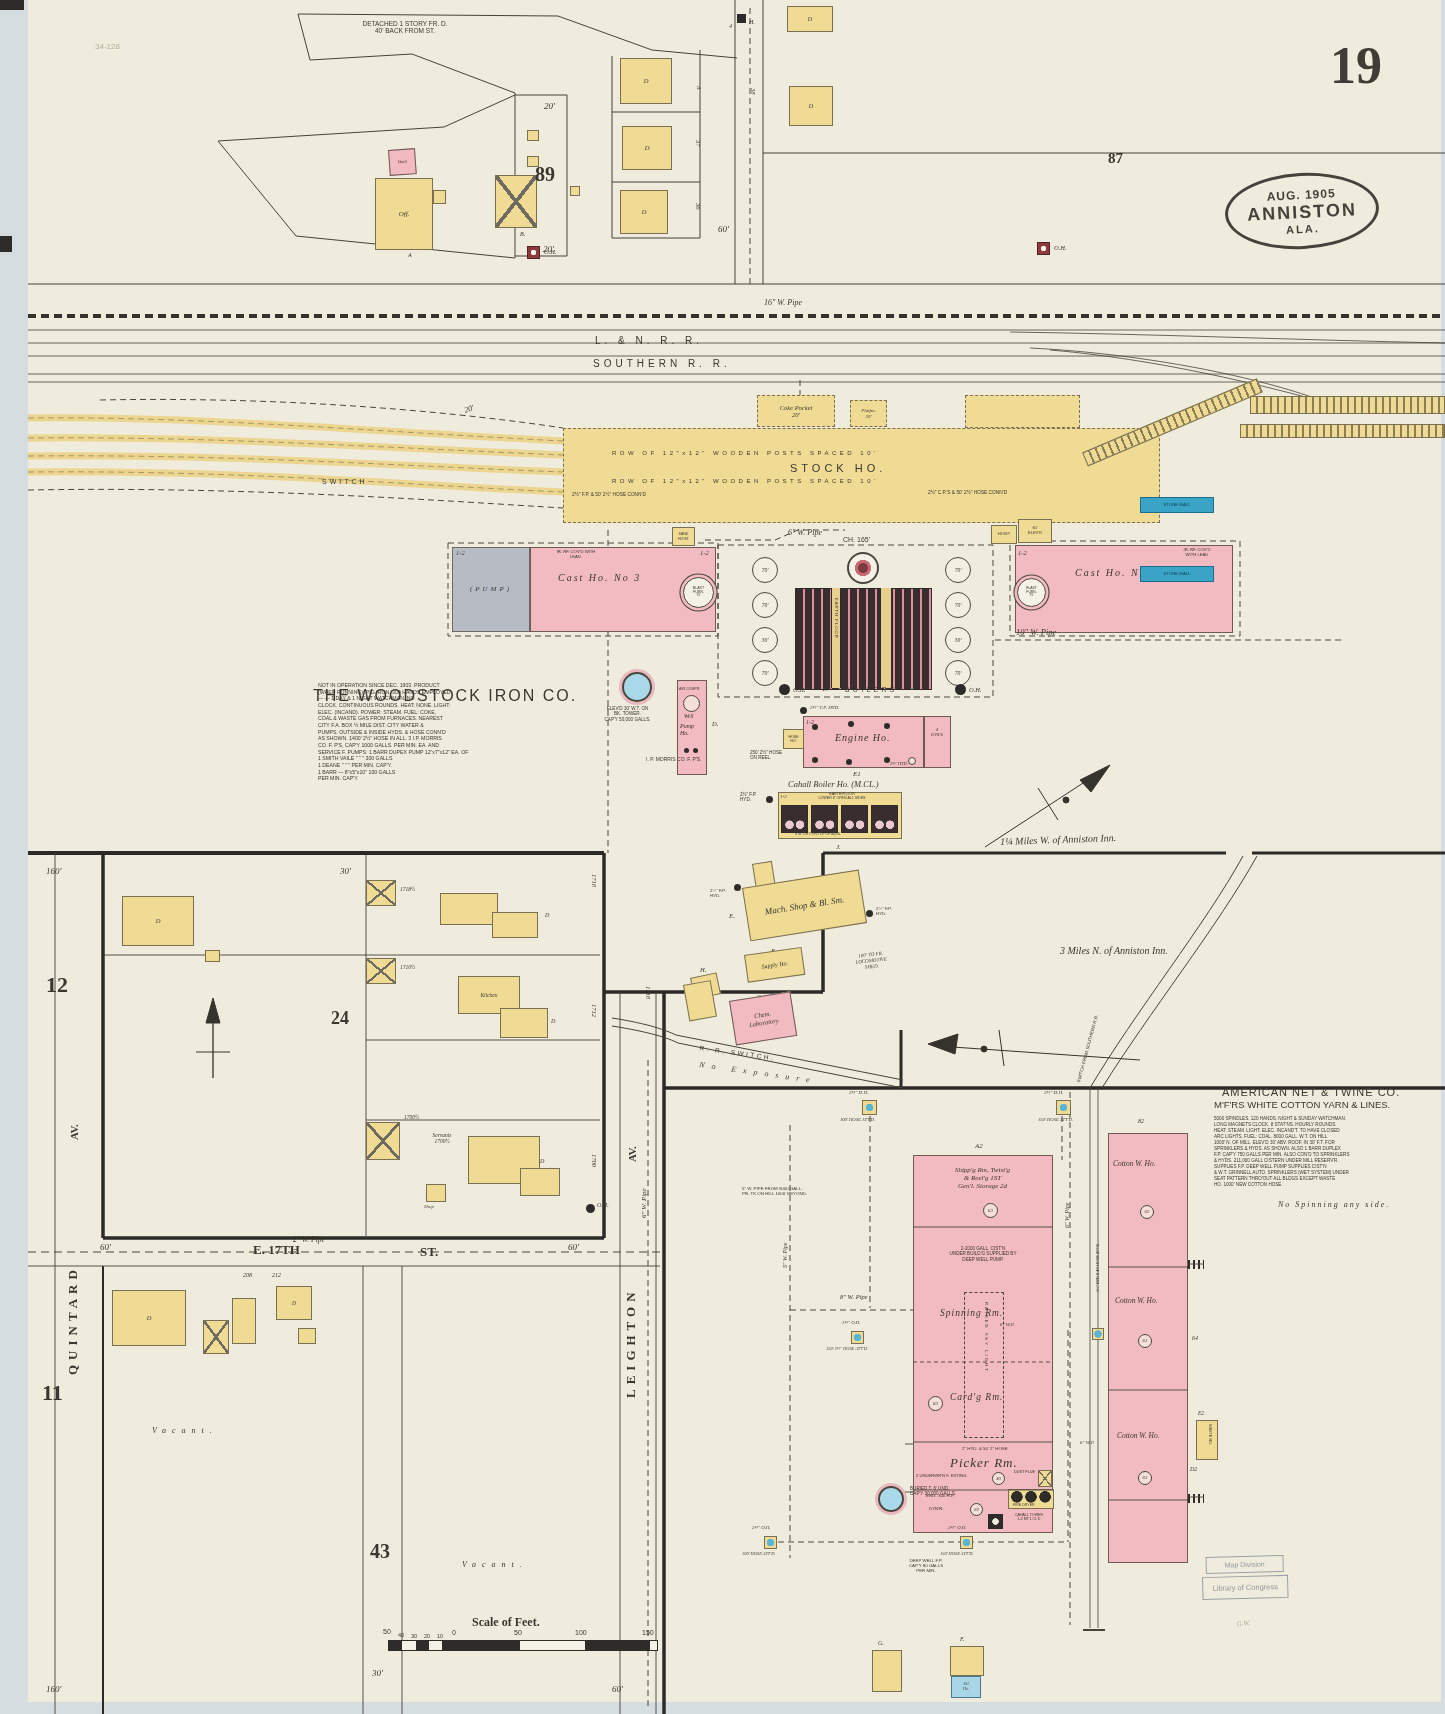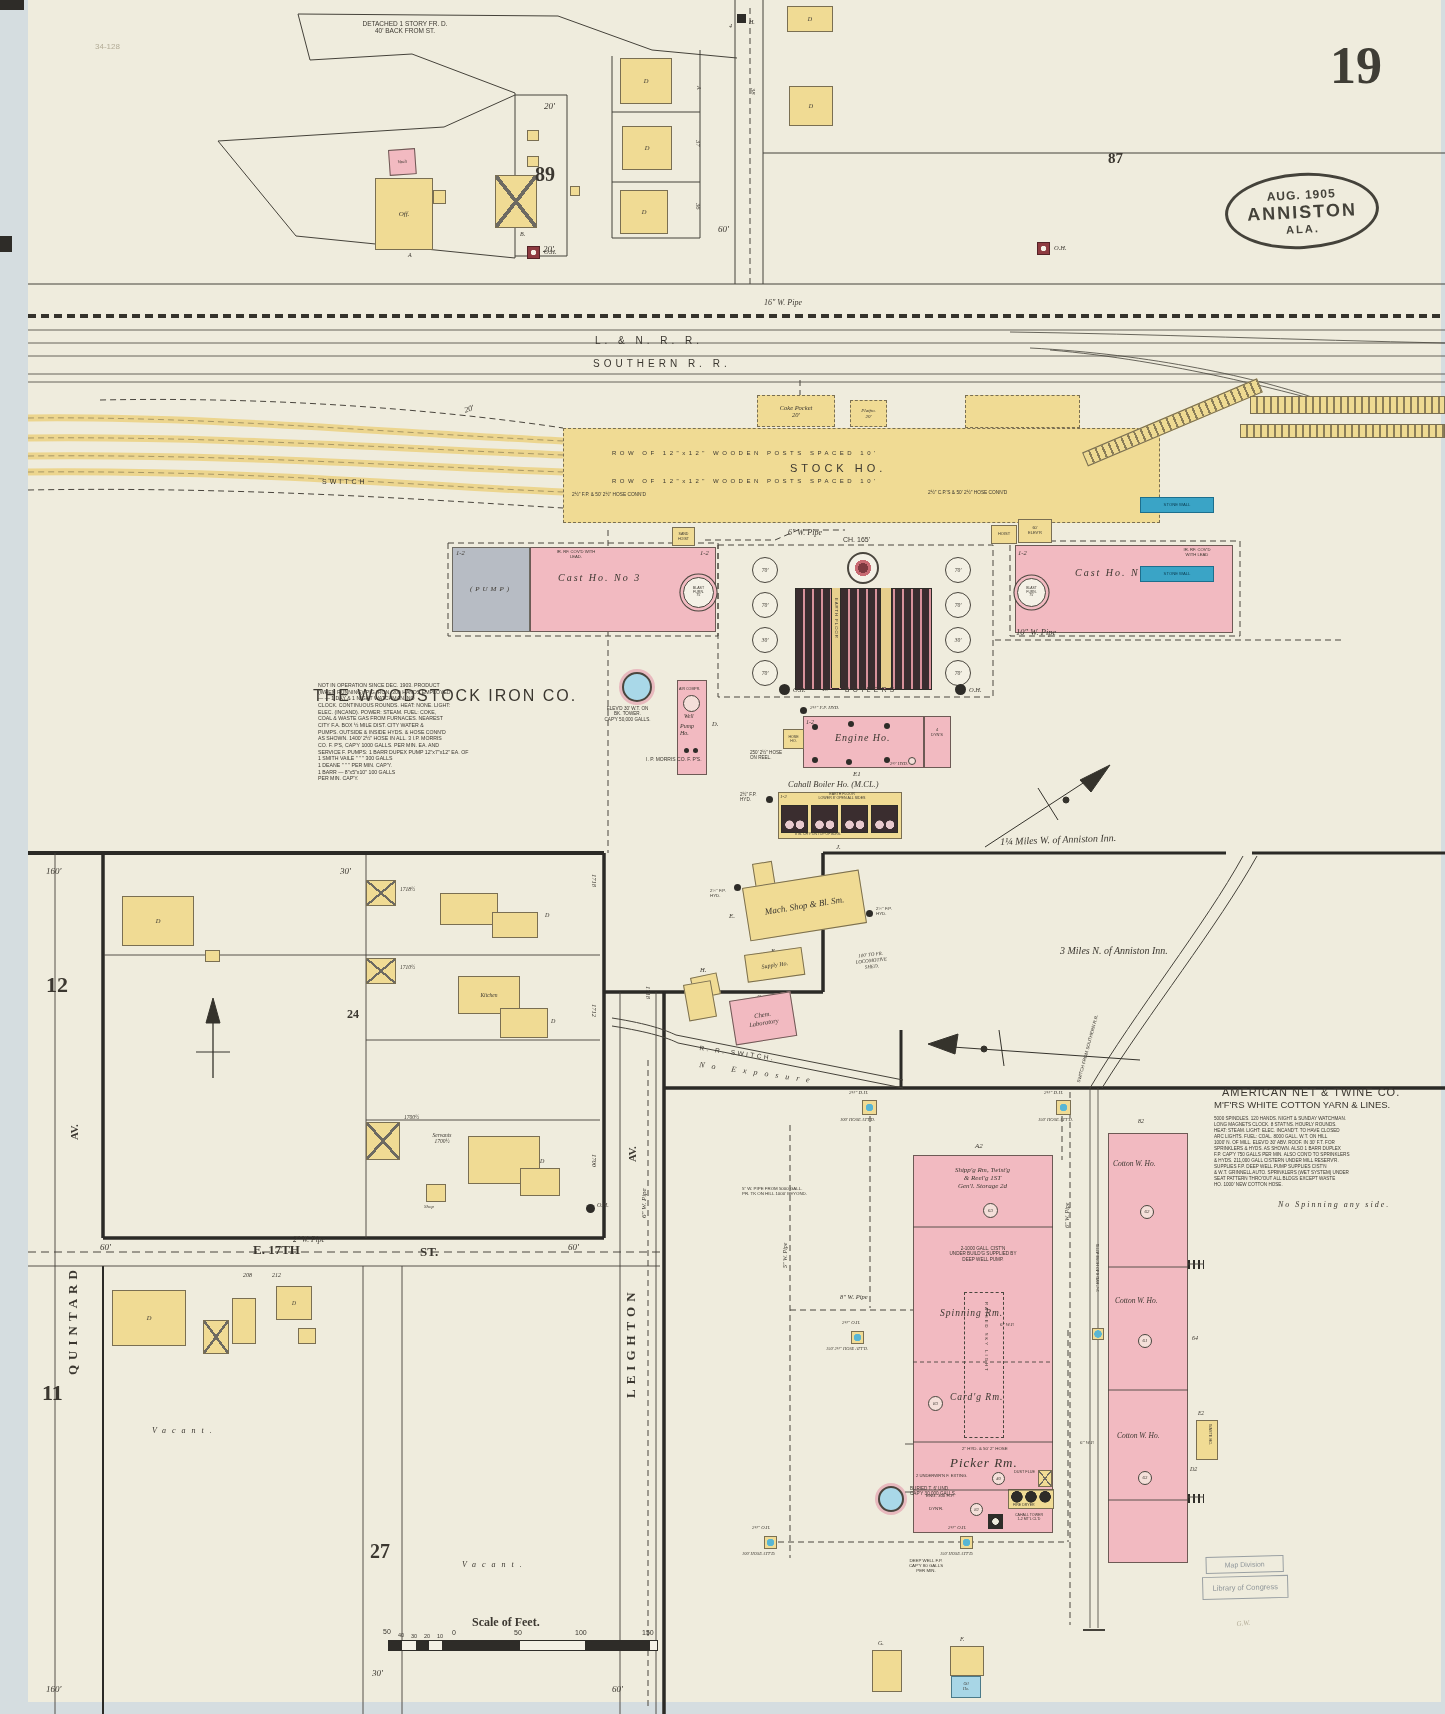--- a/index.html
+++ b/index.html
@@ -390,21 +390,21 @@
       <div class="it bp ct pre" style="left: 729px; top: 1001px; width: 62px; height: 45px; font-size: 6.5px; transform: rotate(-9deg);">Chem.
 Laboratory</div>
       <div class="it cap" style="left: 700px; top: 1044px; font-size: 6.5px; transform: rotate(8deg); letter-spacing: 2.5px;">R. R. SWITCH.</div>
       <div class="it lb" style="left: 700px; top: 1060px; font-size: 8px; transform: rotate(8deg); letter-spacing: 7px;">No Exposure</div>
       <div class="it lb" style="left: 652px; top: 986px; font-size: 6.5px; transform: rotate(90deg);">1718</div>
       <div class="it lb" style="left: 46px; top: 866px; font-size: 9px;">160'</div>
       <div class="it num" style="left: 46px; top: 972px; font-size: 22px;">12</div>
       <div class="it by ct" style="left: 122px; top: 896px; width: 72px; height: 50px; font-size: 6.5px;">D</div>
       <div class="it by" style="left: 205px; top: 950px; width: 15px; height: 12px;"></div>
       <div class="it lb" style="left: 340px; top: 866px; font-size: 9px;">30'</div>
-      <div class="it num" style="left: 347px; top: 1008px; font-size: 12px;">24</div>
+      <div class="it num" style="left: 331px; top: 1008px; font-size: 18px;">24</div>
       <div class="it xb" style="left: 366px; top: 880px; width: 30px; height: 26px;"></div>
       <div class="it lb" style="left: 400px; top: 886px; font-size: 5.5px;">1718½</div>
       <div class="it by" style="left: 440px; top: 893px; width: 58px; height: 32px;"></div>
       <div class="it by" style="left: 492px; top: 912px; width: 46px; height: 26px;"></div>
       <div class="it lb" style="left: 545px; top: 912px; font-size: 6px;">D</div>
       <div class="it xb" style="left: 366px; top: 958px; width: 30px; height: 26px;"></div>
       <div class="it lb" style="left: 400px; top: 964px; font-size: 5.5px;">1710½</div>
       <div class="it by ct" style="left: 458px; top: 976px; width: 62px; height: 38px; font-size: 5.5px;">Kitchen</div>
       <div class="it by" style="left: 500px; top: 1008px; width: 48px; height: 30px;"></div>
       <div class="it lb" style="left: 551px; top: 1018px; font-size: 6px;">D</div>
@@ -436,21 +436,21 @@
       <div class="it num" style="left: 626px; top: 1162px; font-size: 11px; transform: rotate(-90deg);">AV.</div>
       <div class="it lb" style="left: 640px; top: 1218px; font-size: 7px; transform: rotate(-90deg);">6" W. Pipe</div>
       <div class="it num" style="left: 624px; top: 1398px; font-size: 13px; transform: rotate(-90deg); letter-spacing: 5px;">LEIGHTON</div>
       <div class="it lb" style="left: 612px; top: 1684px; font-size: 9px;">60'</div>
       <div class="it by ct" style="left: 112px; top: 1290px; width: 74px; height: 56px; font-size: 6.5px;">D</div>
       <div class="it xb" style="left: 203px; top: 1320px; width: 26px; height: 34px;"></div>
       <div class="it by" style="left: 232px; top: 1298px; width: 24px; height: 46px;"></div>
       <div class="it by ct" style="left: 276px; top: 1286px; width: 36px; height: 34px; font-size: 5.5px;">D</div>
       <div class="it by" style="left: 298px; top: 1328px; width: 18px; height: 16px;"></div>
       <div class="it lb" style="left: 152px; top: 1426px; font-size: 8px; letter-spacing: 6px;">Vacant.</div>
-      <div class="it num" style="left: 370px; top: 1540px; font-size: 20px;">27</div>
+      <div class="it num" style="left: 370px; top: 1540px; font-size: 20px;">43</div>
       <div class="it lb" style="left: 462px; top: 1560px; font-size: 8px; letter-spacing: 6px;">Vacant.</div>
       <div class="it num" style="left: 472px; top: 1616px; font-size: 12px;">Scale of Feet.</div>
       <div class="it cap" style="left: 383px; top: 1628px; font-size: 7px;">50</div>
       <div class="it cap" style="left: 398px; top: 1632px; font-size: 5.5px;">40</div>
       <div class="it cap" style="left: 411px; top: 1633px; font-size: 5.5px;">30</div>
       <div class="it cap" style="left: 424px; top: 1633px; font-size: 5.5px;">20</div>
       <div class="it cap" style="left: 437px; top: 1633px; font-size: 5.5px;">10</div>
       <div class="it cap" style="left: 452px; top: 1629px; font-size: 7px;">0</div>
       <div class="it cap" style="left: 514px; top: 1629px; font-size: 7px;">50</div>
       <div class="it cap" style="left: 575px; top: 1629px; font-size: 7px;">100</div>

